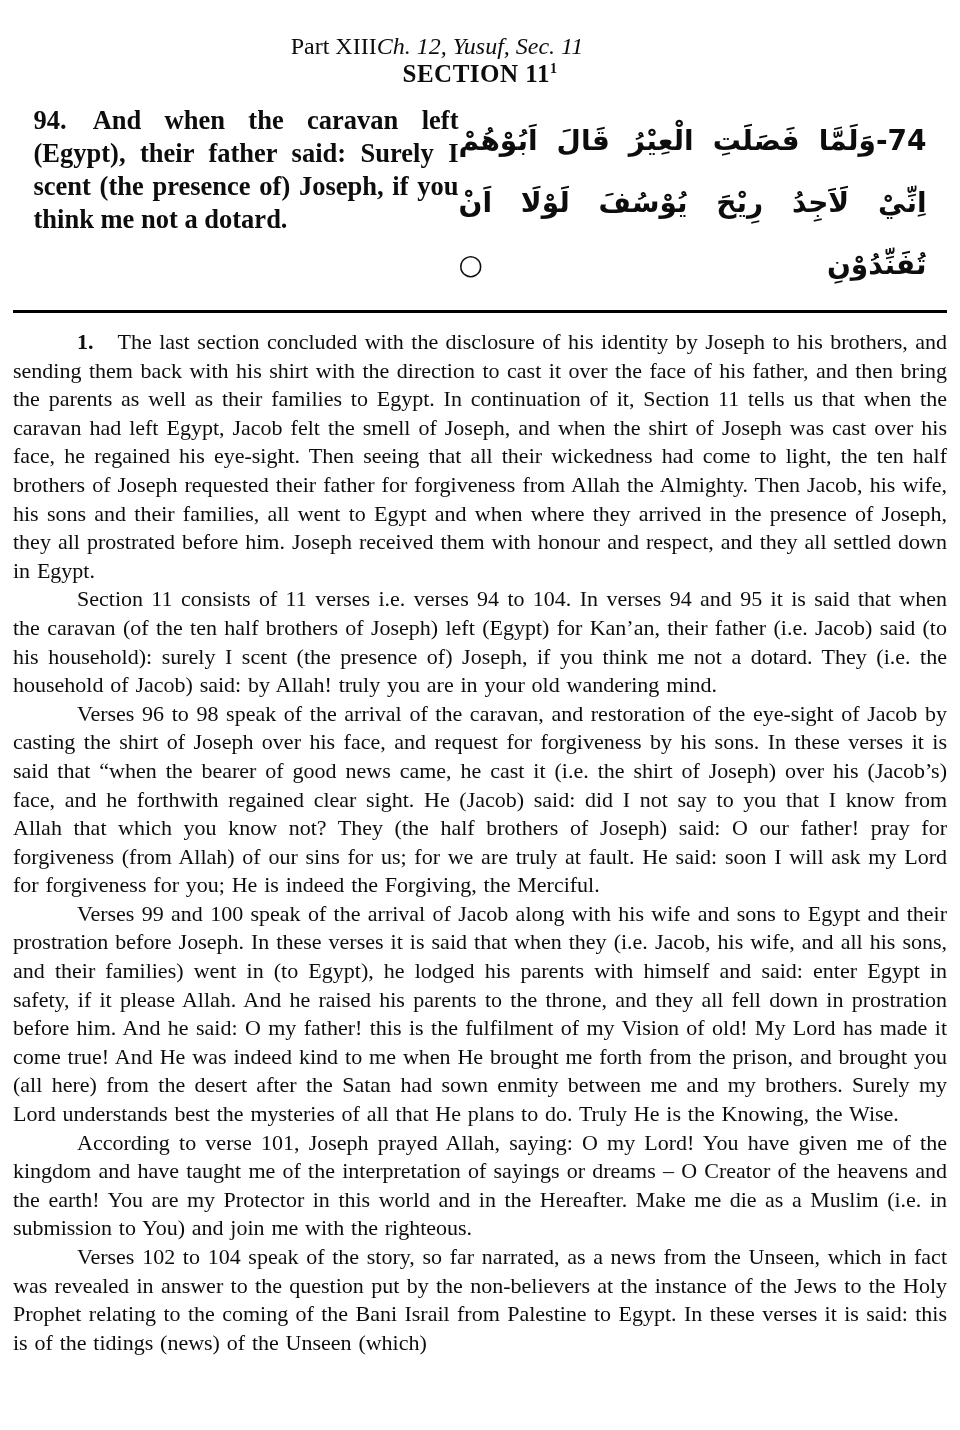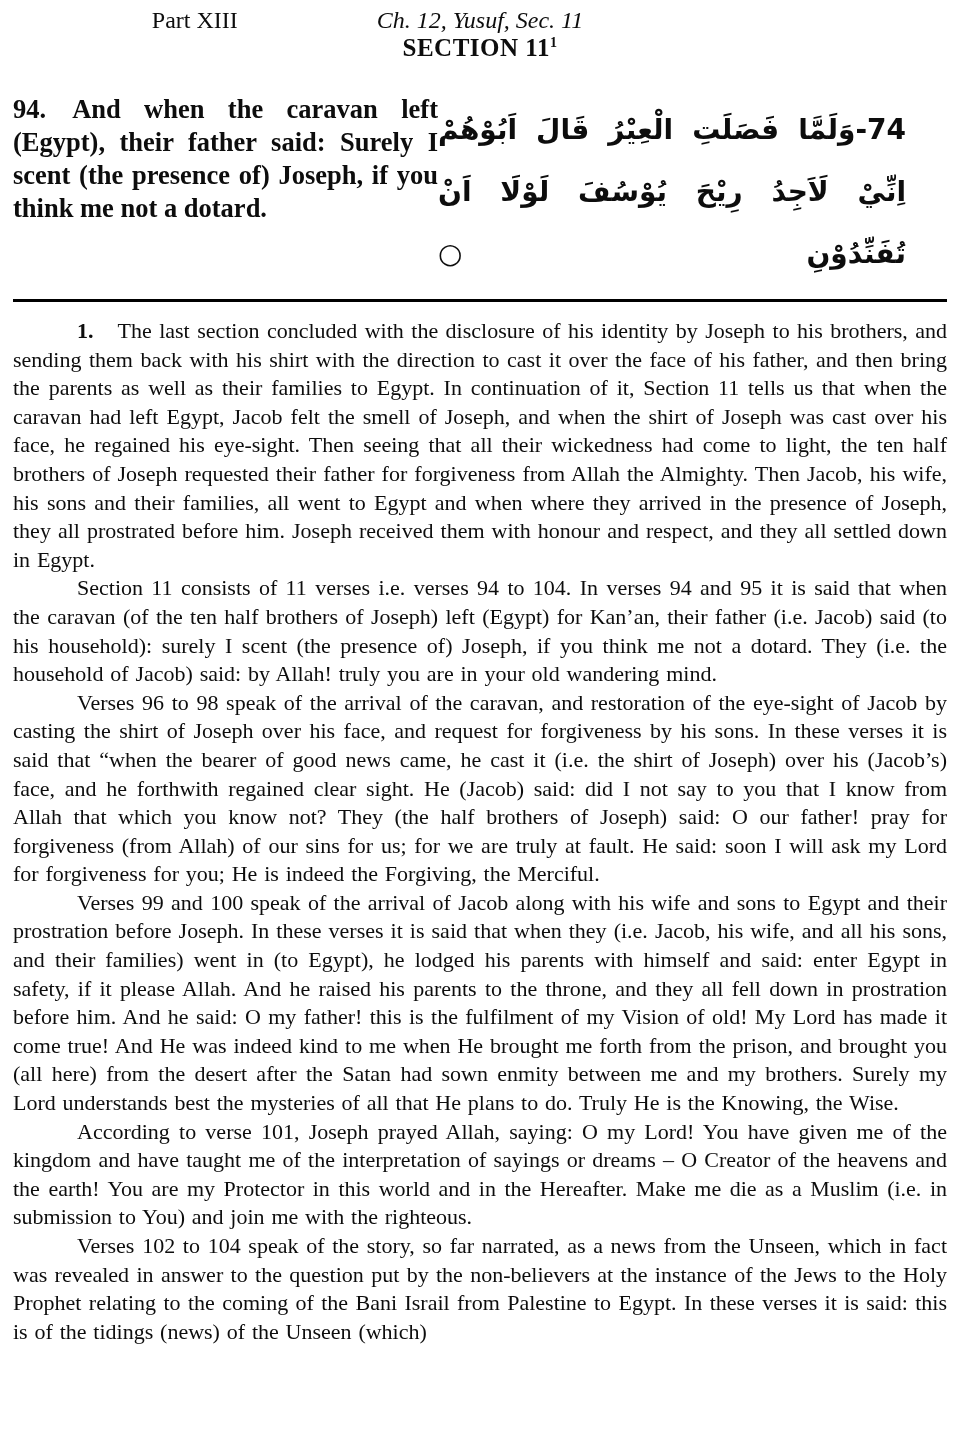--- a/index.html
+++ b/index.html
@@ -21,41 +21,41 @@
     padding: 6px 13px 0 13px;
   }
   
   .header {
     display: grid;
     grid-template-columns: 1fr auto 1fr;
     align-items: baseline;
     font-size: 24px;
     line-height: 28px;
   }
-  .header .h-left  { text-align: center; }
-  .header .h-center{ text-align: left; font-style: italic; }
+  .header .h-left  { text-align: right; }
+  .header .h-center{ text-align: left; font-style: italic; margin-top: 26px; }
   .header .h-right { text-align: right; }
 
   
   .section-heading {
     text-align: center;
     font-weight: bold;
     font-size: 25px;
     letter-spacing: 0.5px;
   }
   .section-heading sup {
     font-size: 14px;
     font-weight: bold;
   }
 
   
   .verse-row {
-    margin-top: 31px;
+    margin-top: 16px;
     display: flex;
-    justify-content: flex-start;
+    justify-content: center;
     align-items: flex-start;
     min-height: 168px;
   }
   .verse-en {
     width: 425px;
     font-weight: bold;
     font-size: 26.5px;
     line-height: 33px;
     text-align: justify;
   }

